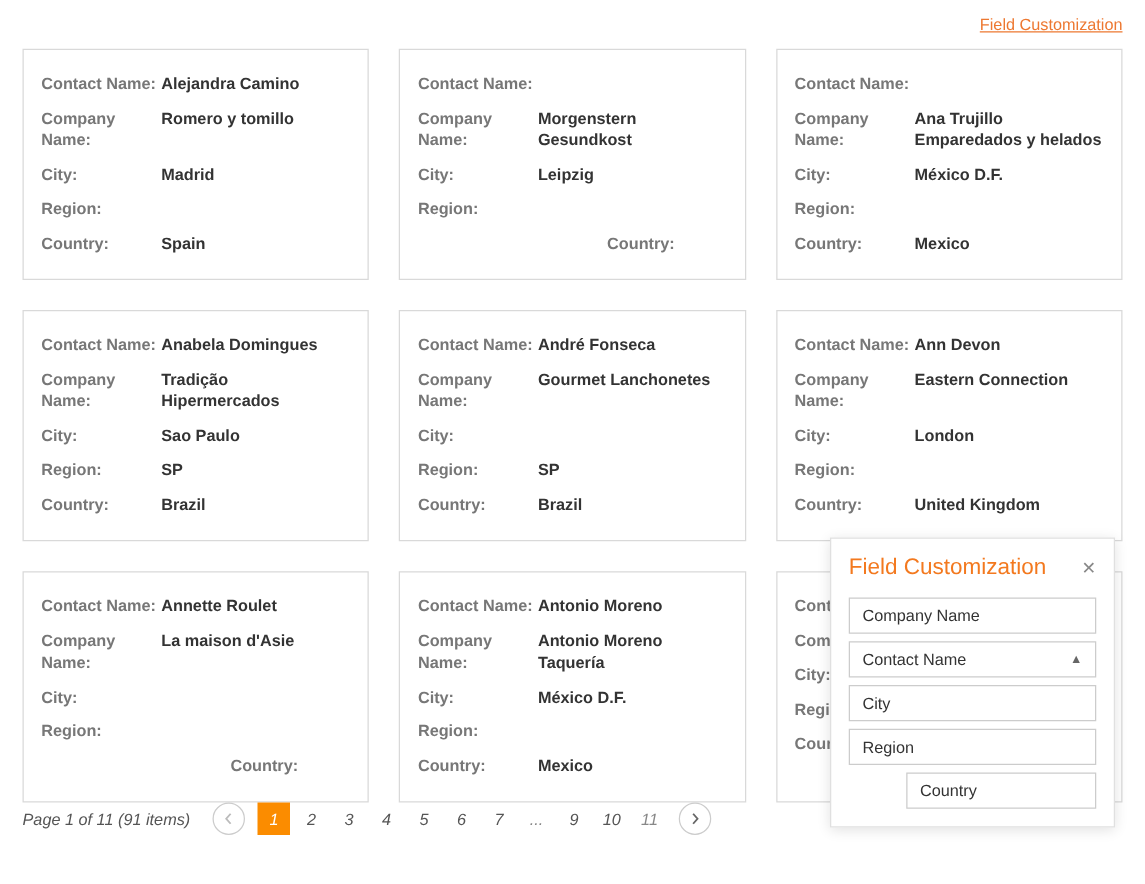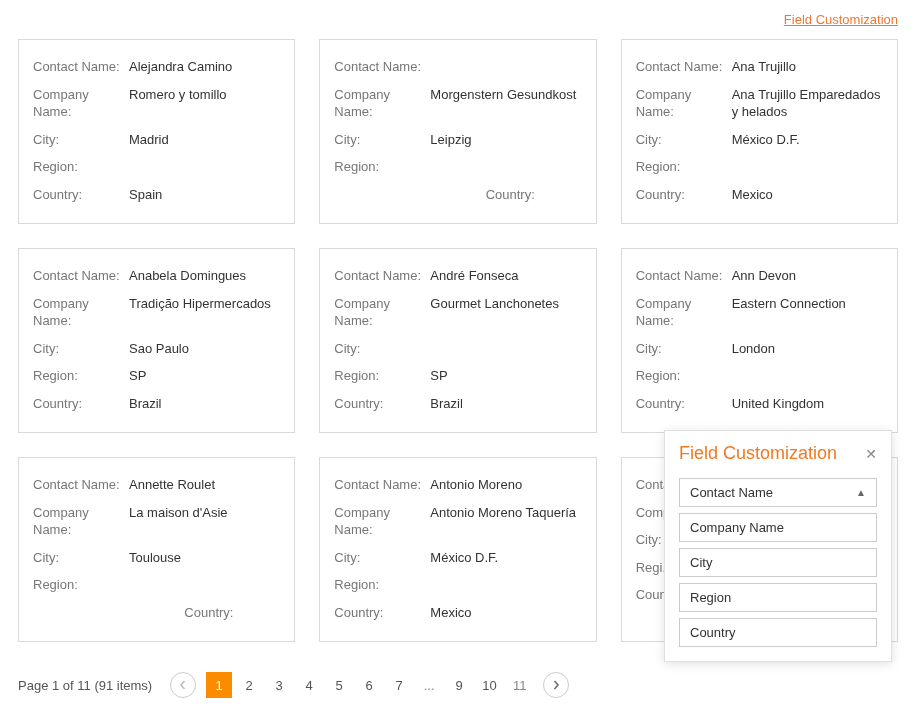--- a/index.html
+++ b/index.html
@@ -29,36 +29,37 @@
   }
   .card {
     border: 1px solid #d9d9d9;
     padding: 18px 14px 18px 14px;
     min-height: 185px;
   }
   .row {
     display: flex;
     margin-bottom: 10px;
     line-height: 1.35;
+    font-weight: bold;
   }
   .row:last-child { margin-bottom: 0; justify-content: flex-end; }
   .label {
     width: 96px;
     flex: 0 0 96px;
     color: #777;
   }
   .value {
     flex: 1;
     color: #333;
   }
   .footer {
     display: flex;
     align-items: center;
-    margin-top: 30px;
     color: #555;
+    font-style: italic;
   }
   .page-text {
     margin-right: 18px;
     color: #555;
   }
   .nav-btn {
     width: 26px;
     height: 26px;
     border-radius: 50%;
     border: 1px solid #ccc;
@@ -129,21 +130,21 @@
     border: 1px solid #ccc;
     padding: 6px 10px;
     margin-bottom: 6px;
     font-size: 13px;
     color: #333;
     display: flex;
     justify-content: space-between;
     align-items: center;
     cursor: move;
   }
-  .field-list .field-item:last-child { margin-bottom: 0; }
+  .field-list .field-item:last-child { margin-bottom: 0; margin-left: 46px; }
   .sort-ind {
     font-size: 10px;
     color: #666;
   }
 </style>
 </head>
 <body>
 
 <div class="top-link">
   <a href="#">Field Customization</a>
@@ -189,21 +190,20 @@
         <span class="label">Region:</span>
         <span class="value"></span>
       </div>
       <div class="row">
         <span class="label">Country:</span>
       </div>
     </div>
     <div class="card">
       <div class="row">
         <span class="label">Contact Name:</span>
-        <span class="value">Ana Trujillo</span>
       </div>
       <div class="row">
         <span class="label">Company Name:</span>
         <span class="value">Ana Trujillo Emparedados y helados</span>
       </div>
       <div class="row">
         <span class="label">City:</span>
         <span class="value">México D.F.</span>
       </div>
       <div class="row">
@@ -284,21 +284,20 @@
       <div class="row">
         <span class="label">Contact Name:</span>
         <span class="value">Annette Roulet</span>
       </div>
       <div class="row">
         <span class="label">Company Name:</span>
         <span class="value">La maison d'Asie</span>
       </div>
       <div class="row">
         <span class="label">City:</span>
-        <span class="value">Toulouse</span>
       </div>
       <div class="row">
         <span class="label">Region:</span>
         <span class="value"></span>
       </div>
       <div class="row">
         <span class="label">Country:</span>
       </div>
     </div>
     <div class="card">
@@ -374,27 +373,27 @@
   </span>
 </div>
 
 <div class="popup">
   <div class="popup-header">
     <span class="popup-title">Field Customization</span>
     <span class="popup-close">✕</span>
   </div>
   <div class="field-list">
       <div class="field-item">
+        <span>Company Name</span>
+      </div>
+      <div class="field-item">
         <span>Contact Name</span>
         <span class="sort-ind">▲</span>
       </div>
       <div class="field-item">
-        <span>Company Name</span>
-      </div>
-      <div class="field-item">
         <span>City</span>
       </div>
       <div class="field-item">
         <span>Region</span>
       </div>
       <div class="field-item">
         <span>Country</span>
       </div>
     </div>
 </div>

